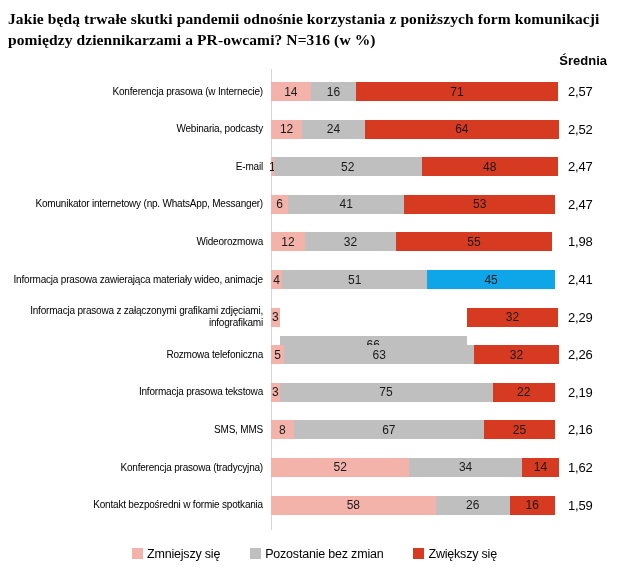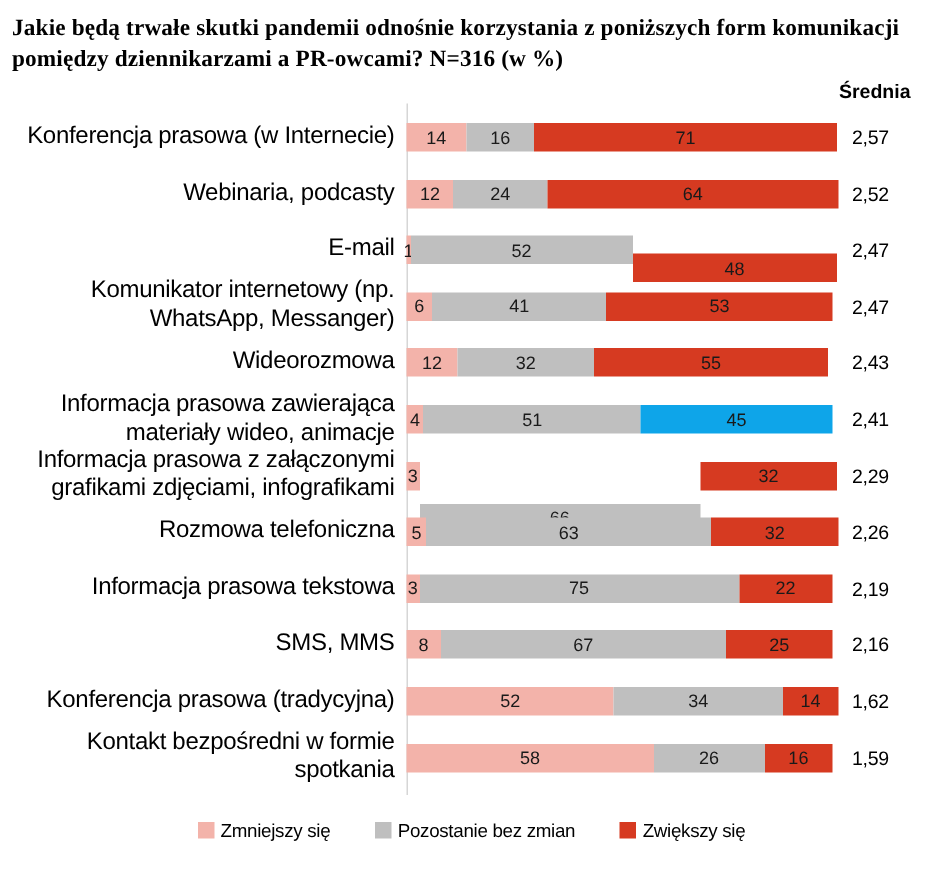--- a/index.html
+++ b/index.html
@@ -43,21 +43,21 @@
   .row{
     display:flex;
     align-items:center;
     height:37.6px;
   }
   .cat{
     width:255px;
     padding-right:8px;
     flex:none;
     text-align:right;
-    font-size:16px;
+    font-size:10px;
     line-height:1.18;
     letter-spacing:-0.2px;
   }
   .track{
     flex:none;
     width:288px;
     height:19px;
     display:flex;
     position:relative;
   }
@@ -140,21 +140,21 @@
 
   <div class="row">
     <div class="cat">E-mail</div>
     <div class="track">
       <div class="seg" style="width: 2.84px; background: rgb(243, 179, 170);">
             <span class="val">1</span>
           </div>
       <div class="seg" style="width: 147.68px; background: rgb(191, 191, 191);">
             <span class="val">52</span>
           </div>
-      <div class="seg" style="width: 136.32px; background: rgb(214, 58, 33); margin-top: 12px;">
+      <div class="seg" style="width: 136.32px; background: rgb(214, 58, 33);">
             <span class="val">48</span>
           </div>
     </div>
     <div class="mean">2,47</div>
   </div>
 
   <div class="row">
     <div class="cat">Komunikator internetowy (np. WhatsApp, Messanger)</div>
     <div class="track">
       <div class="seg" style="width: 17.04px; background: rgb(243, 179, 170);">
@@ -176,21 +176,21 @@
       <div class="seg" style="width: 34.08px; background: rgb(243, 179, 170);">
             <span class="val">12</span>
           </div>
       <div class="seg" style="width: 90.88px; background: rgb(191, 191, 191);">
             <span class="val">32</span>
           </div>
       <div class="seg" style="width: 156.2px; background: rgb(214, 58, 33);">
             <span class="val">55</span>
           </div>
     </div>
-    <div class="mean">2,43</div>
+    <div class="mean">1,98</div>
   </div>
 
   <div class="row">
     <div class="cat">Informacja prasowa zawierająca materiały wideo, animacje</div>
     <div class="track">
       <div class="seg" style="width: 11.36px; background: rgb(243, 179, 170);">
             <span class="val">4</span>
           </div>
       <div class="seg" style="width: 144.84px; background: rgb(191, 191, 191);">
             <span class="val">51</span>

